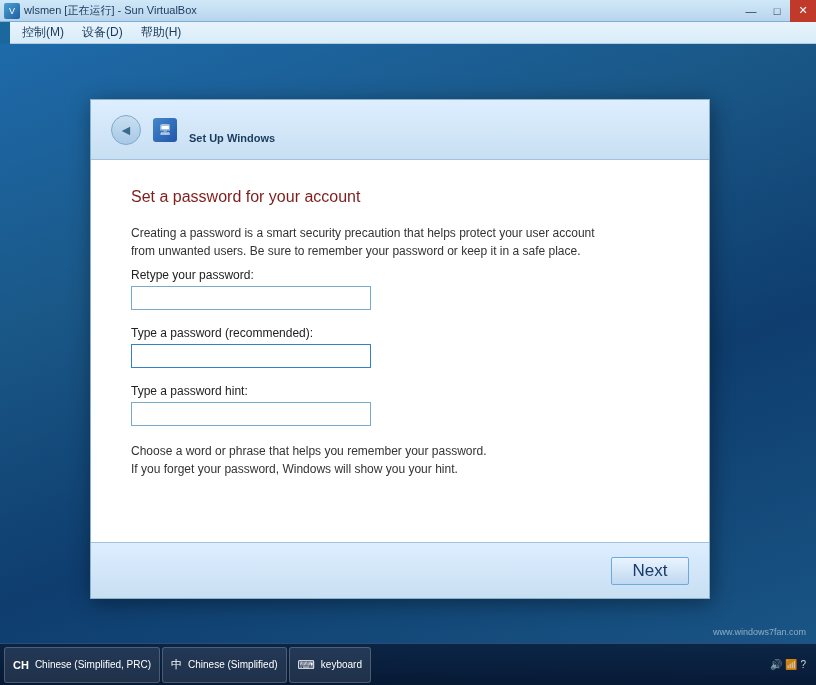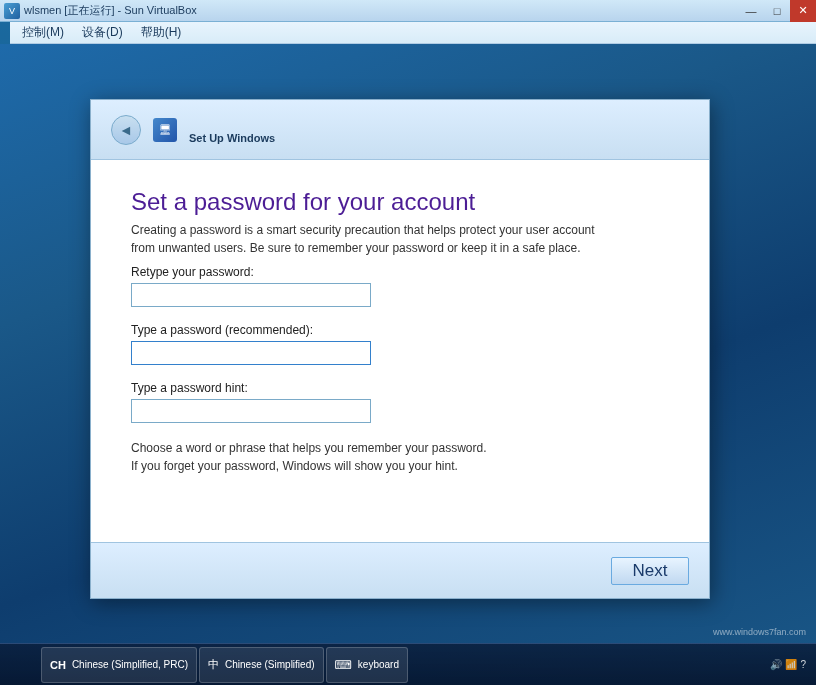--- a/index.html
+++ b/index.html
@@ -174,24 +174,24 @@
 
     
     .dialog-body {
       flex: 1;
       background: white;
       padding: 28px 40px;
       overflow-y: auto;
     }
 
     .dialog-main-title {
-      font-size: 24px;
-      color: #4c1d95;
+      font-size: 16px;
+      color: #7f1d1d;
       font-weight: 300;
-      margin-bottom: 5px;
+      margin-bottom: 18px;
     }
 
     .dialog-description {
       font-size: 12px;
       color: #333;
       line-height: 1.5;
       margin-bottom: 8px;
       max-width: 490px;
     }
 
@@ -259,21 +259,20 @@
       position: absolute;
       bottom: 0;
       left: 0;
       right: 0;
       height: 42px;
       background: linear-gradient(to bottom, rgba(10,30,60,0.85) 0%, rgba(5,20,45,0.9) 100%);
       border-top: 1px solid rgba(100,150,220,0.4);
       display: flex;
       align-items: center;
       justify-content: space-between;
-      padding-left: 37px;
     }
 
     .taskbar-left {
       display: flex;
       align-items: center;
       padding-left: 4px;
       gap: 2px;
     }
 
     .taskbar-item {

